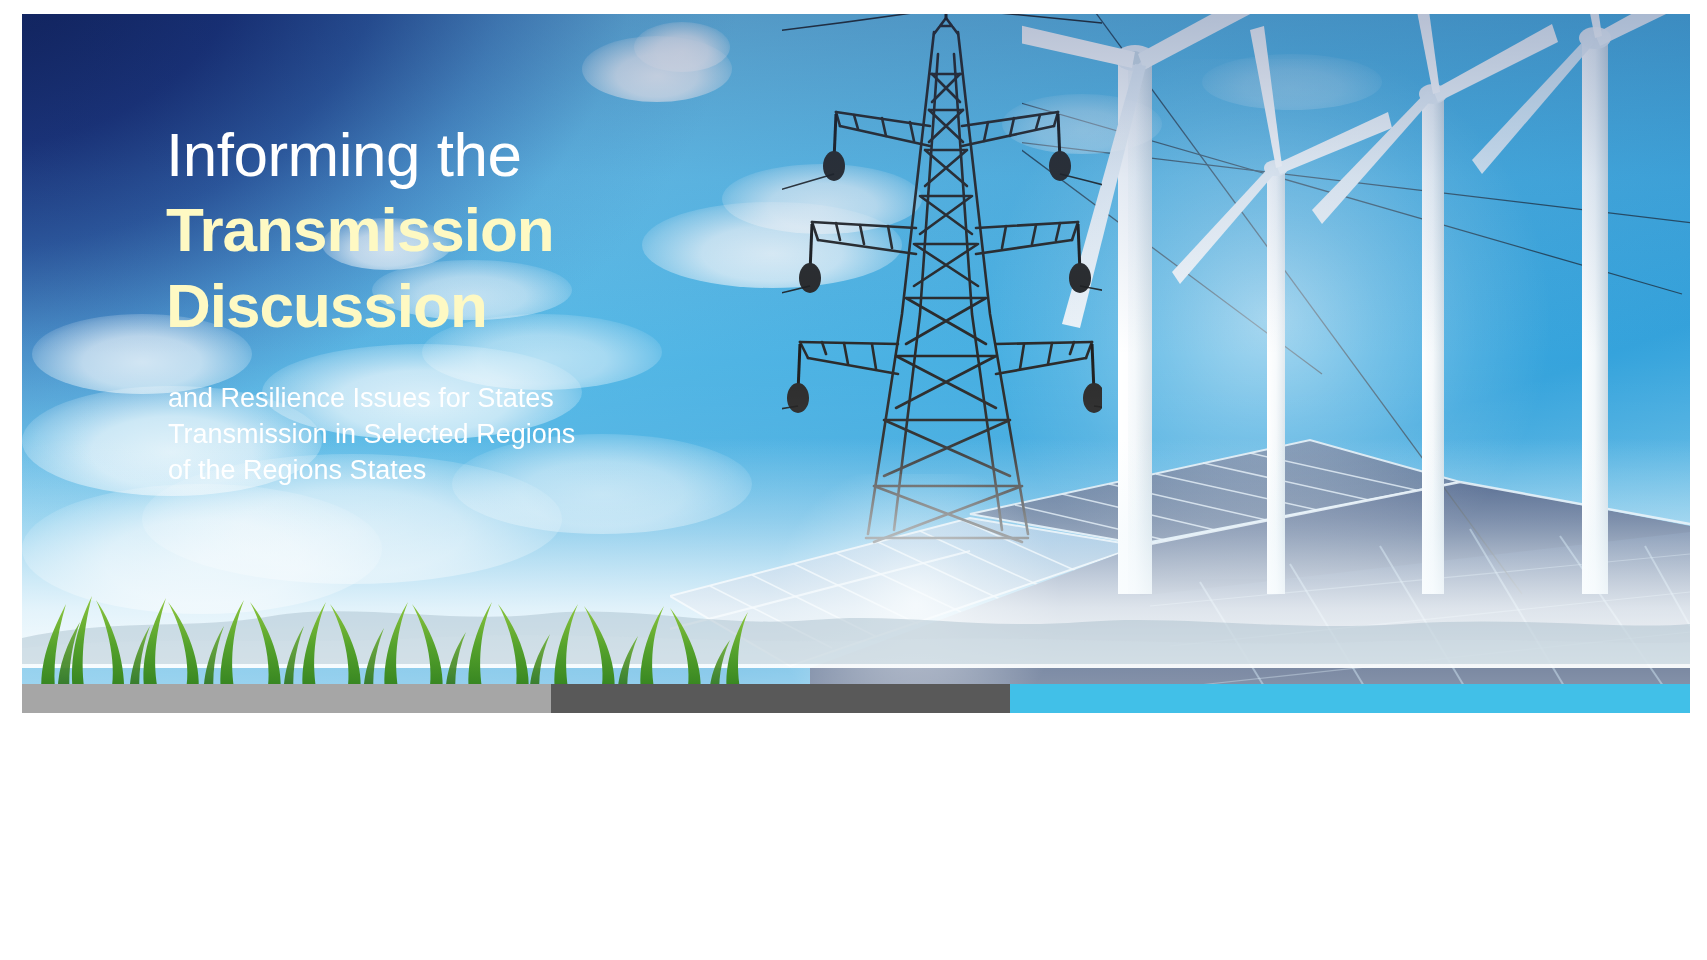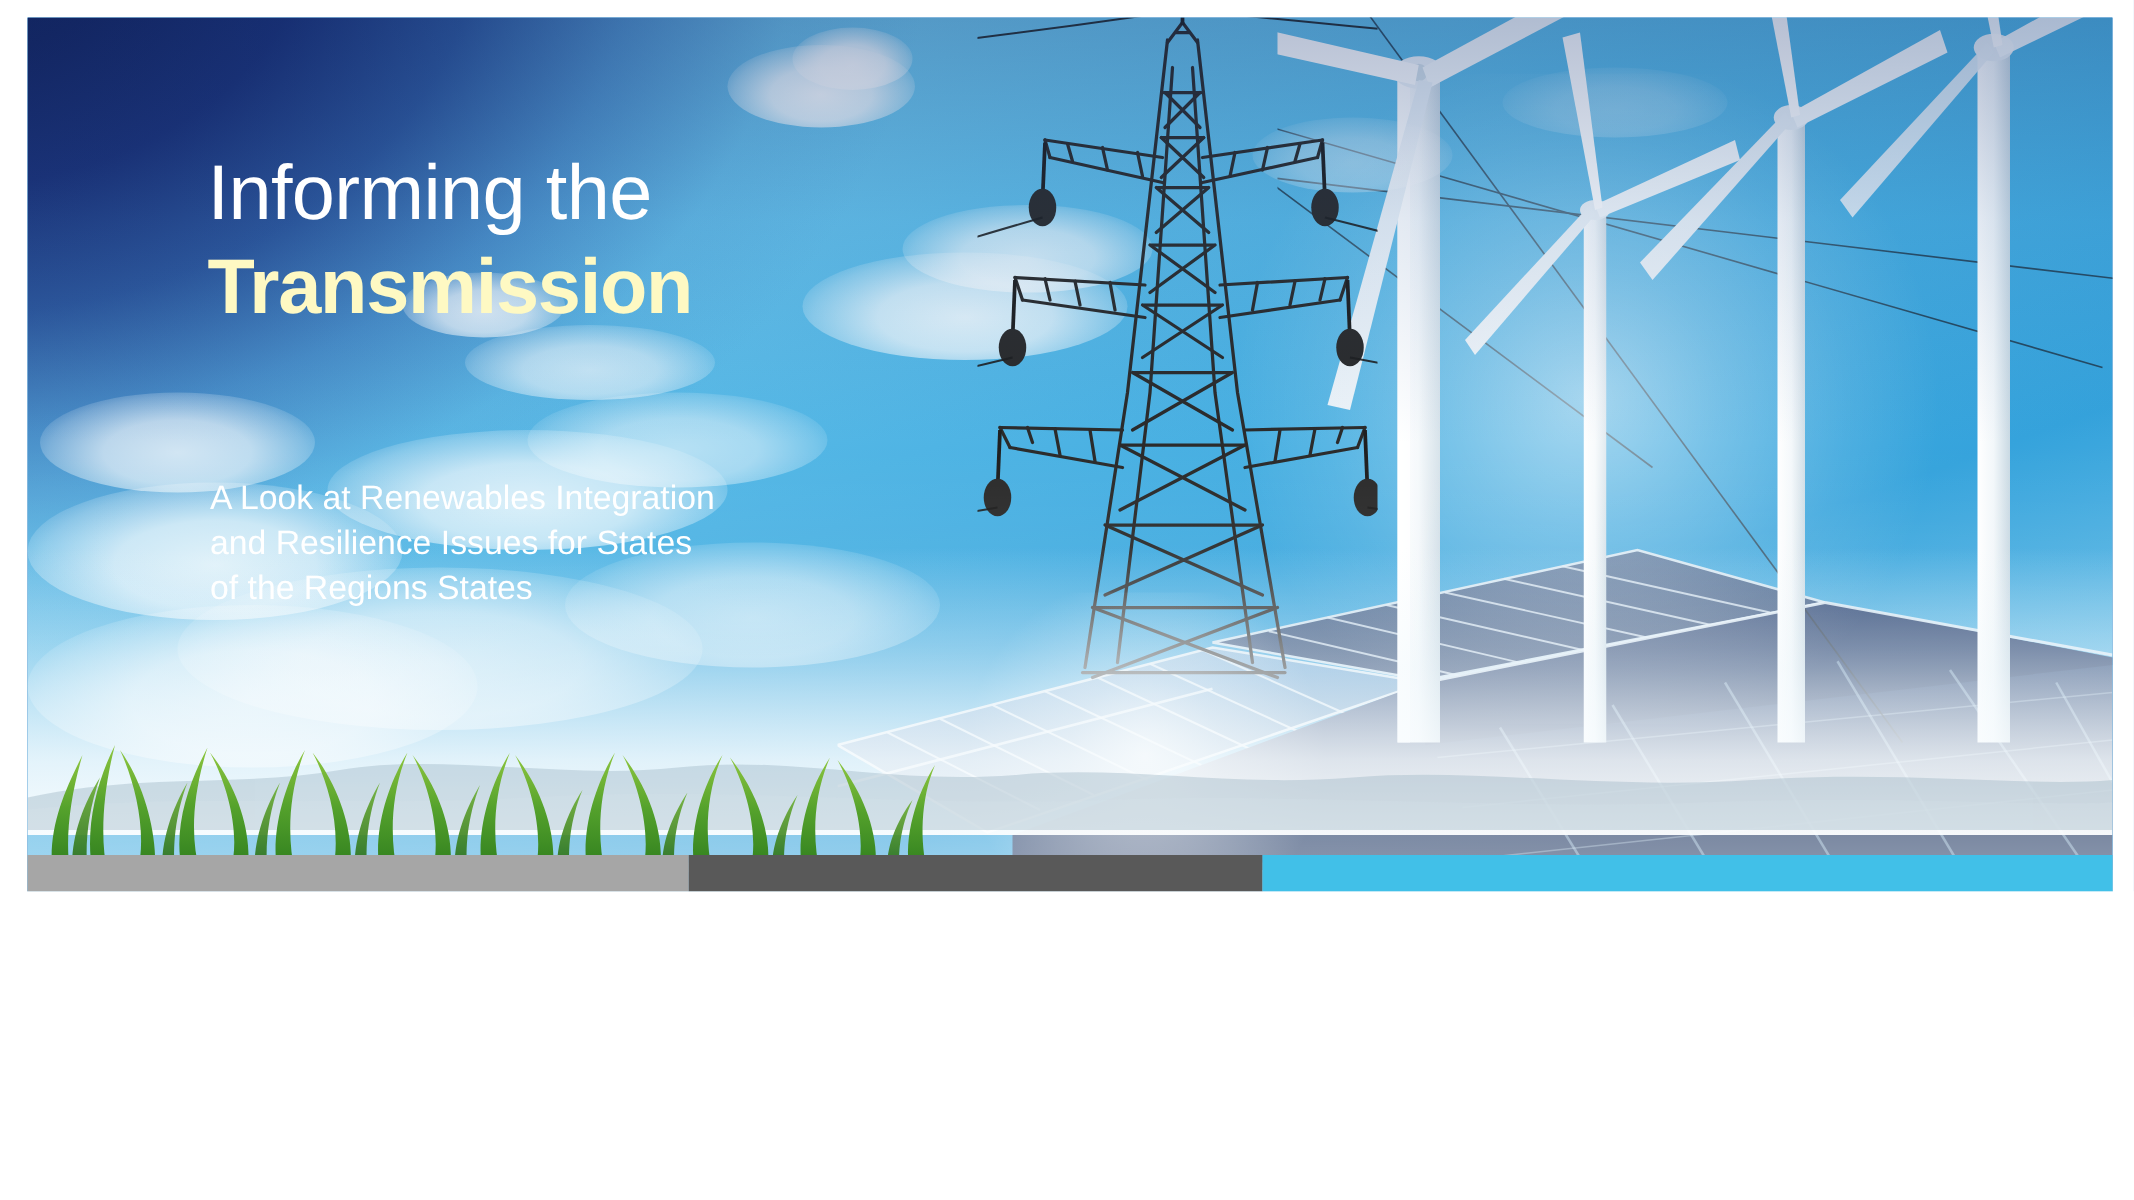--- a/index.html
+++ b/index.html
@@ -514,25 +514,26 @@
           <path d="M596 120 C 594 100, 604 76, 616 58 C 606 82, 604 104, 606 120 Z"></path>
           <path d="M688 120 C 686 100, 696 78, 708 62 C 698 84, 696 106, 698 120 Z"></path>
         </g>
         <rect x="0" y="112" width="1668" height="8" fill="#e9eff2" opacity="0.25"></rect>
       </svg>
     </div>
 
     <div class="title-block" style="left:144px; top:104px;">
       <div class="t-line1">Informing the</div>
       <div class="t-line2">Transmission</div>
+      <div class="t-line3">Discussion</div>
     </div>
 
     <div class="subtitle" style="left:146px; top:366px;">
-      <div>A Look at Renewables Integration</div>
       <div>and Resilience Issues for States</div>
+      <div>Transmission in Selected Regions</div>
       <div>of the Regions States</div>
     </div>
 
   </div>
 
   <div class="colorbar">
     <div class="cb-seg1"></div>
     <div class="cb-seg2"></div>
     <div class="cb-seg3"></div>
   </div>

